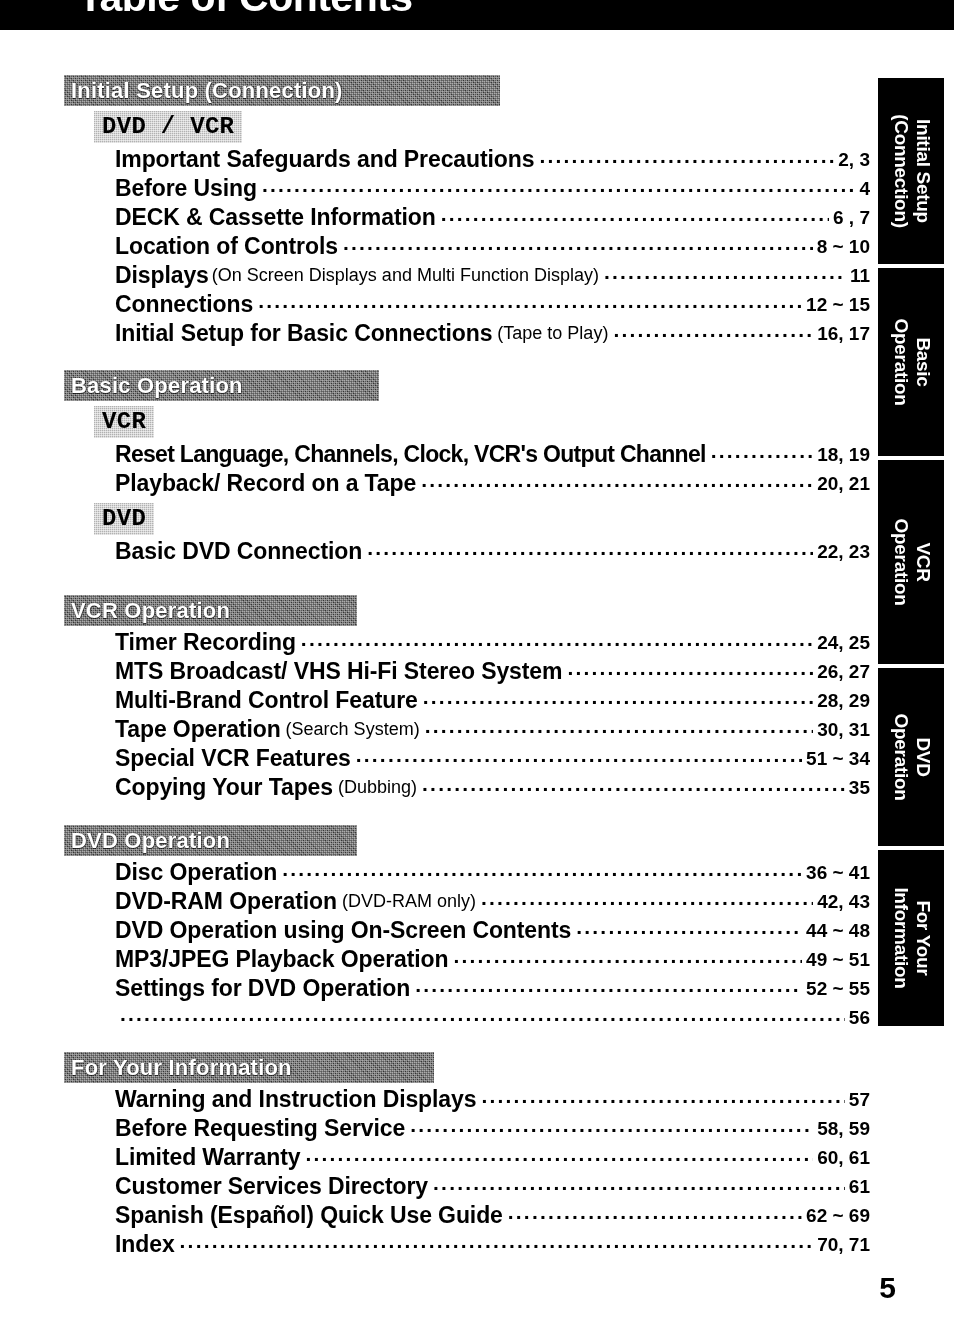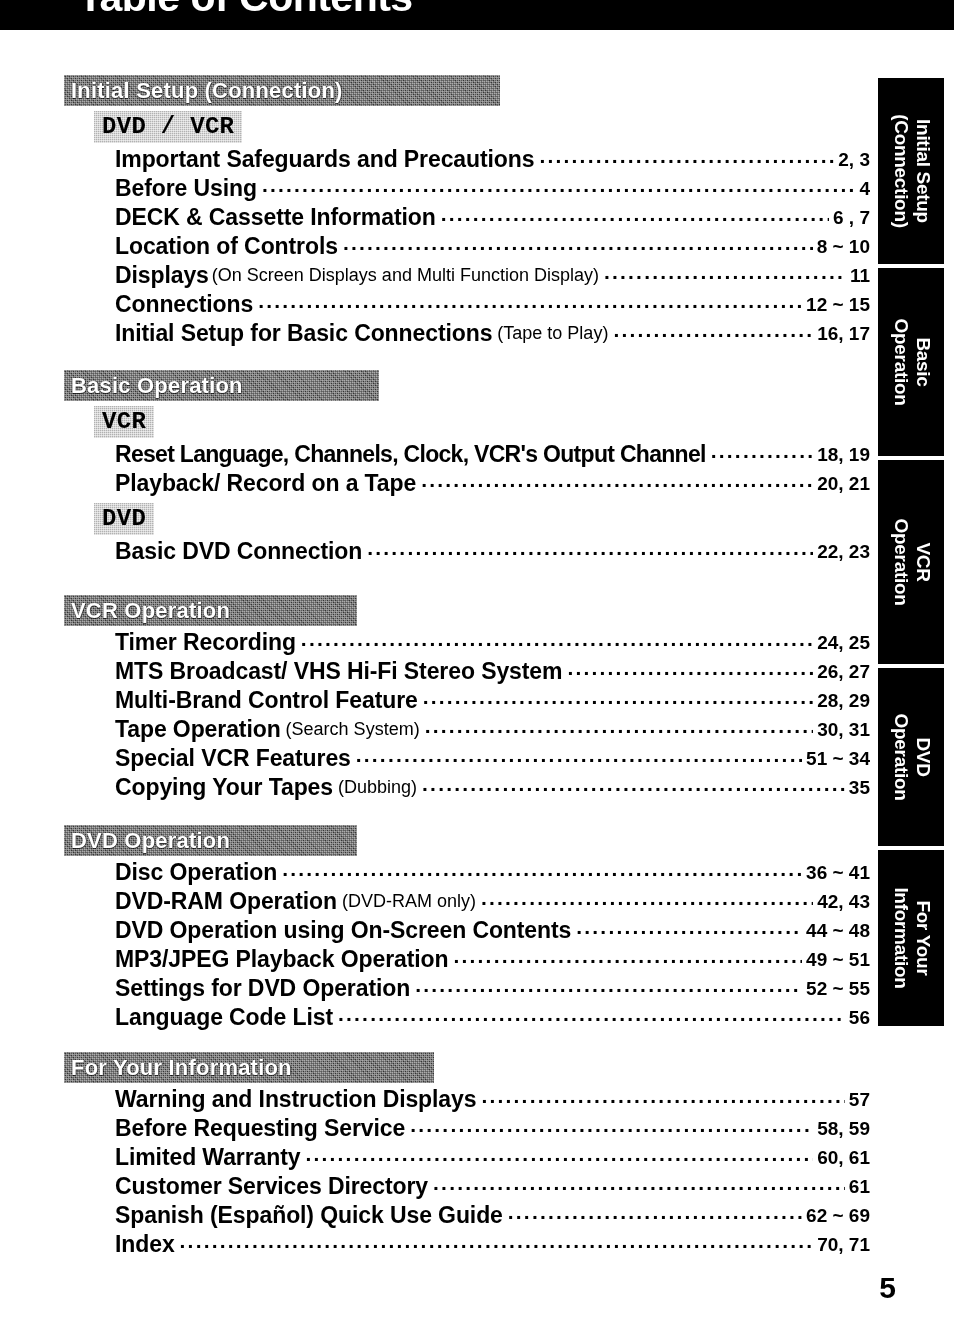--- a/index.html
+++ b/index.html
@@ -330,21 +330,20 @@
           <span class="entry-title">MP3/JPEG Playback Operation</span>
           <span class="leader"></span>
           <span class="entry-pages">49 ~ 51</span>
         </div>
         <div class="entry">
           <span class="entry-title">Settings for DVD Operation</span>
           <span class="leader"></span>
           <span class="entry-pages">52 ~ 55</span>
         </div>
         <div class="entry">
-          <span class="entry-title">Language Code List</span>
           <span class="leader"></span>
           <span class="entry-pages">56</span>
         </div>
       </div>
     </div>
     <div class="section" style="top: 1052px;">
       <div class="section-bar" style="width: 370px;">
         <span class="bar-label">For Your Information</span>
       </div>
       <div class="entries">

